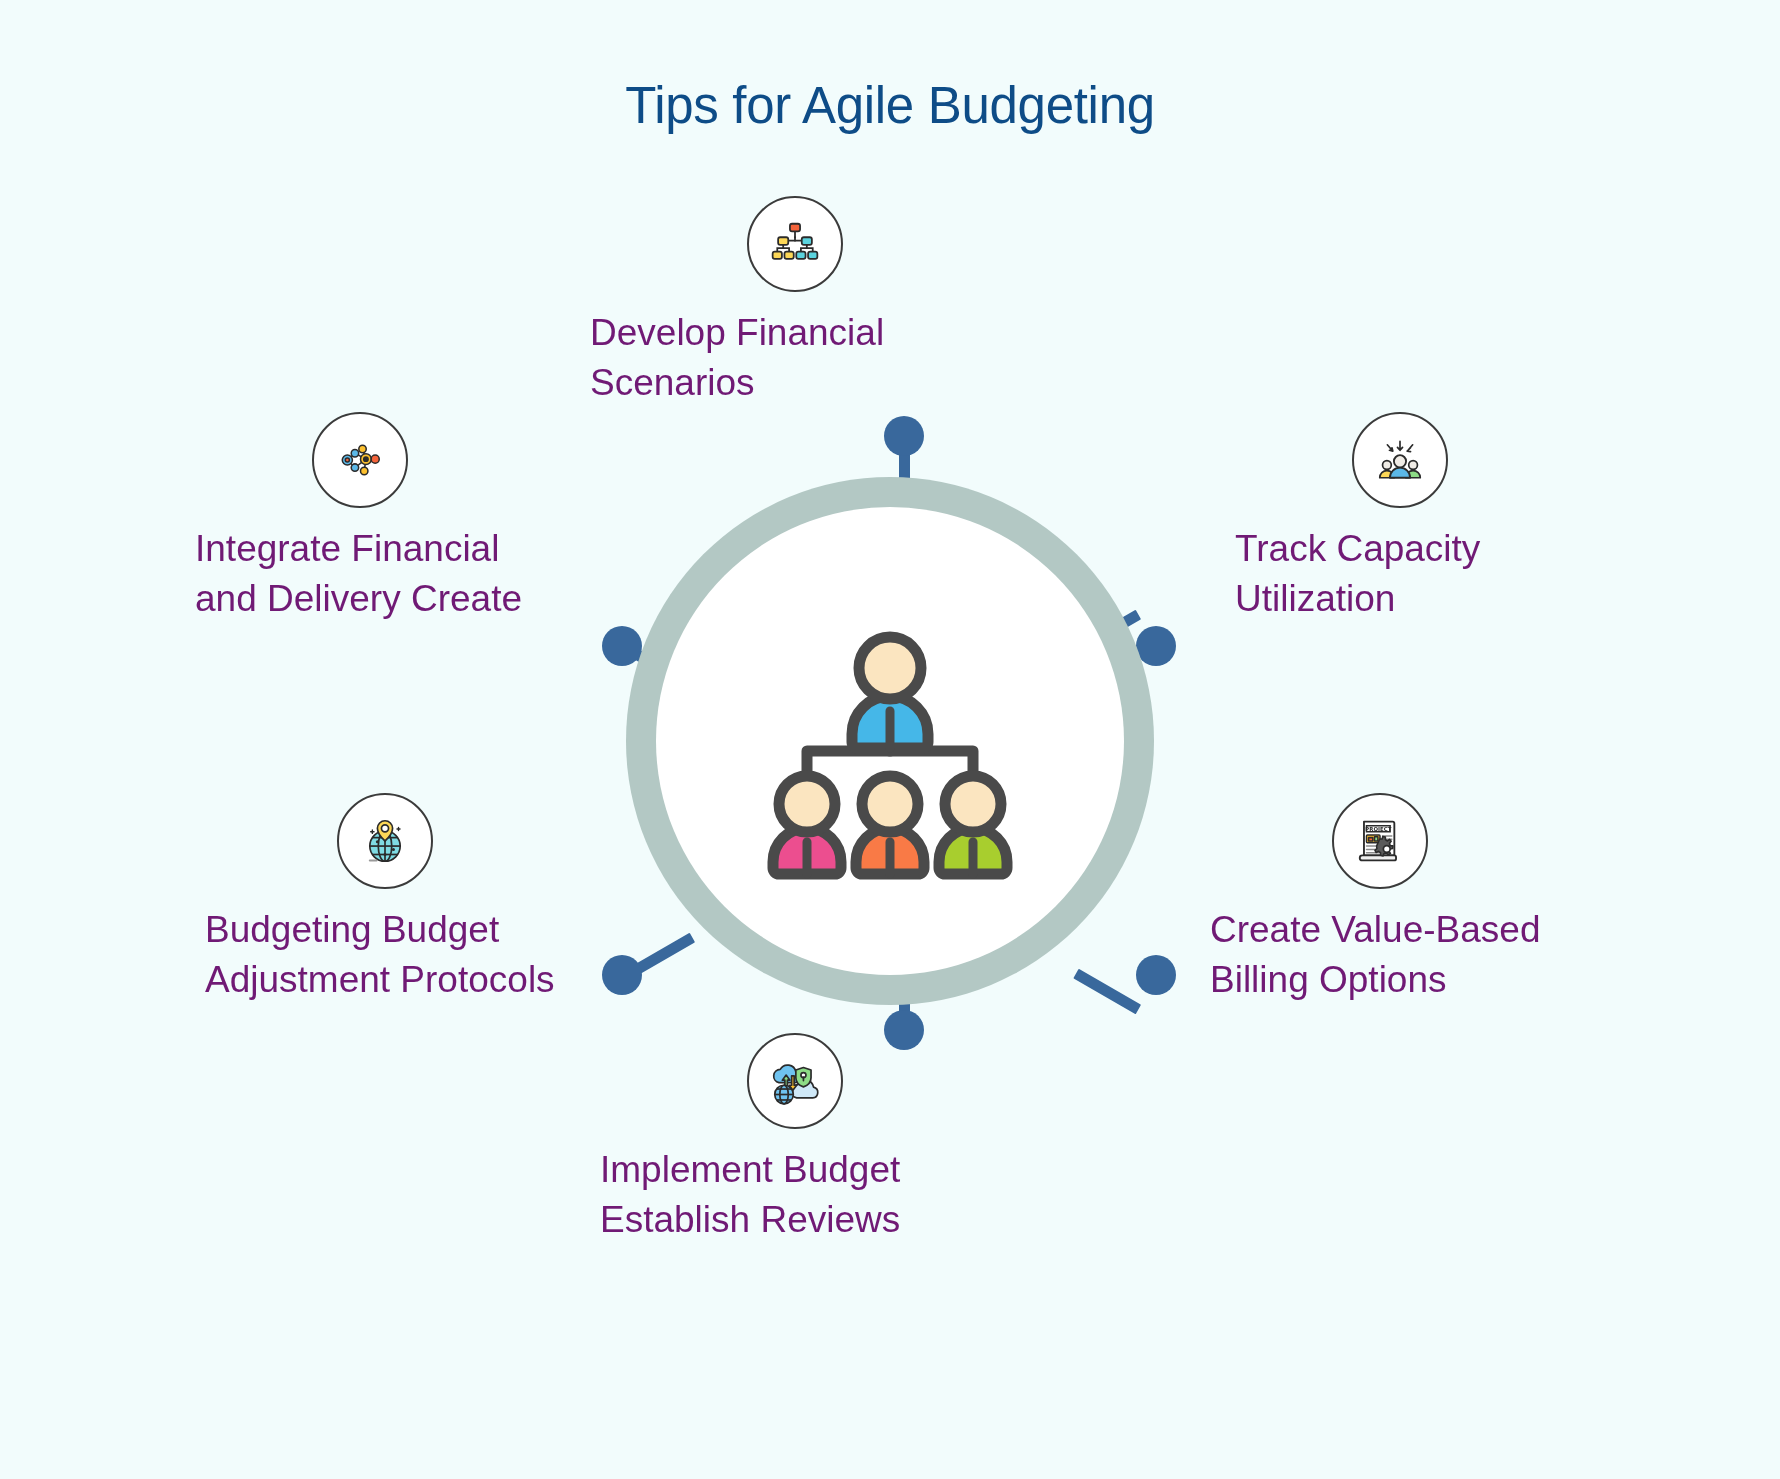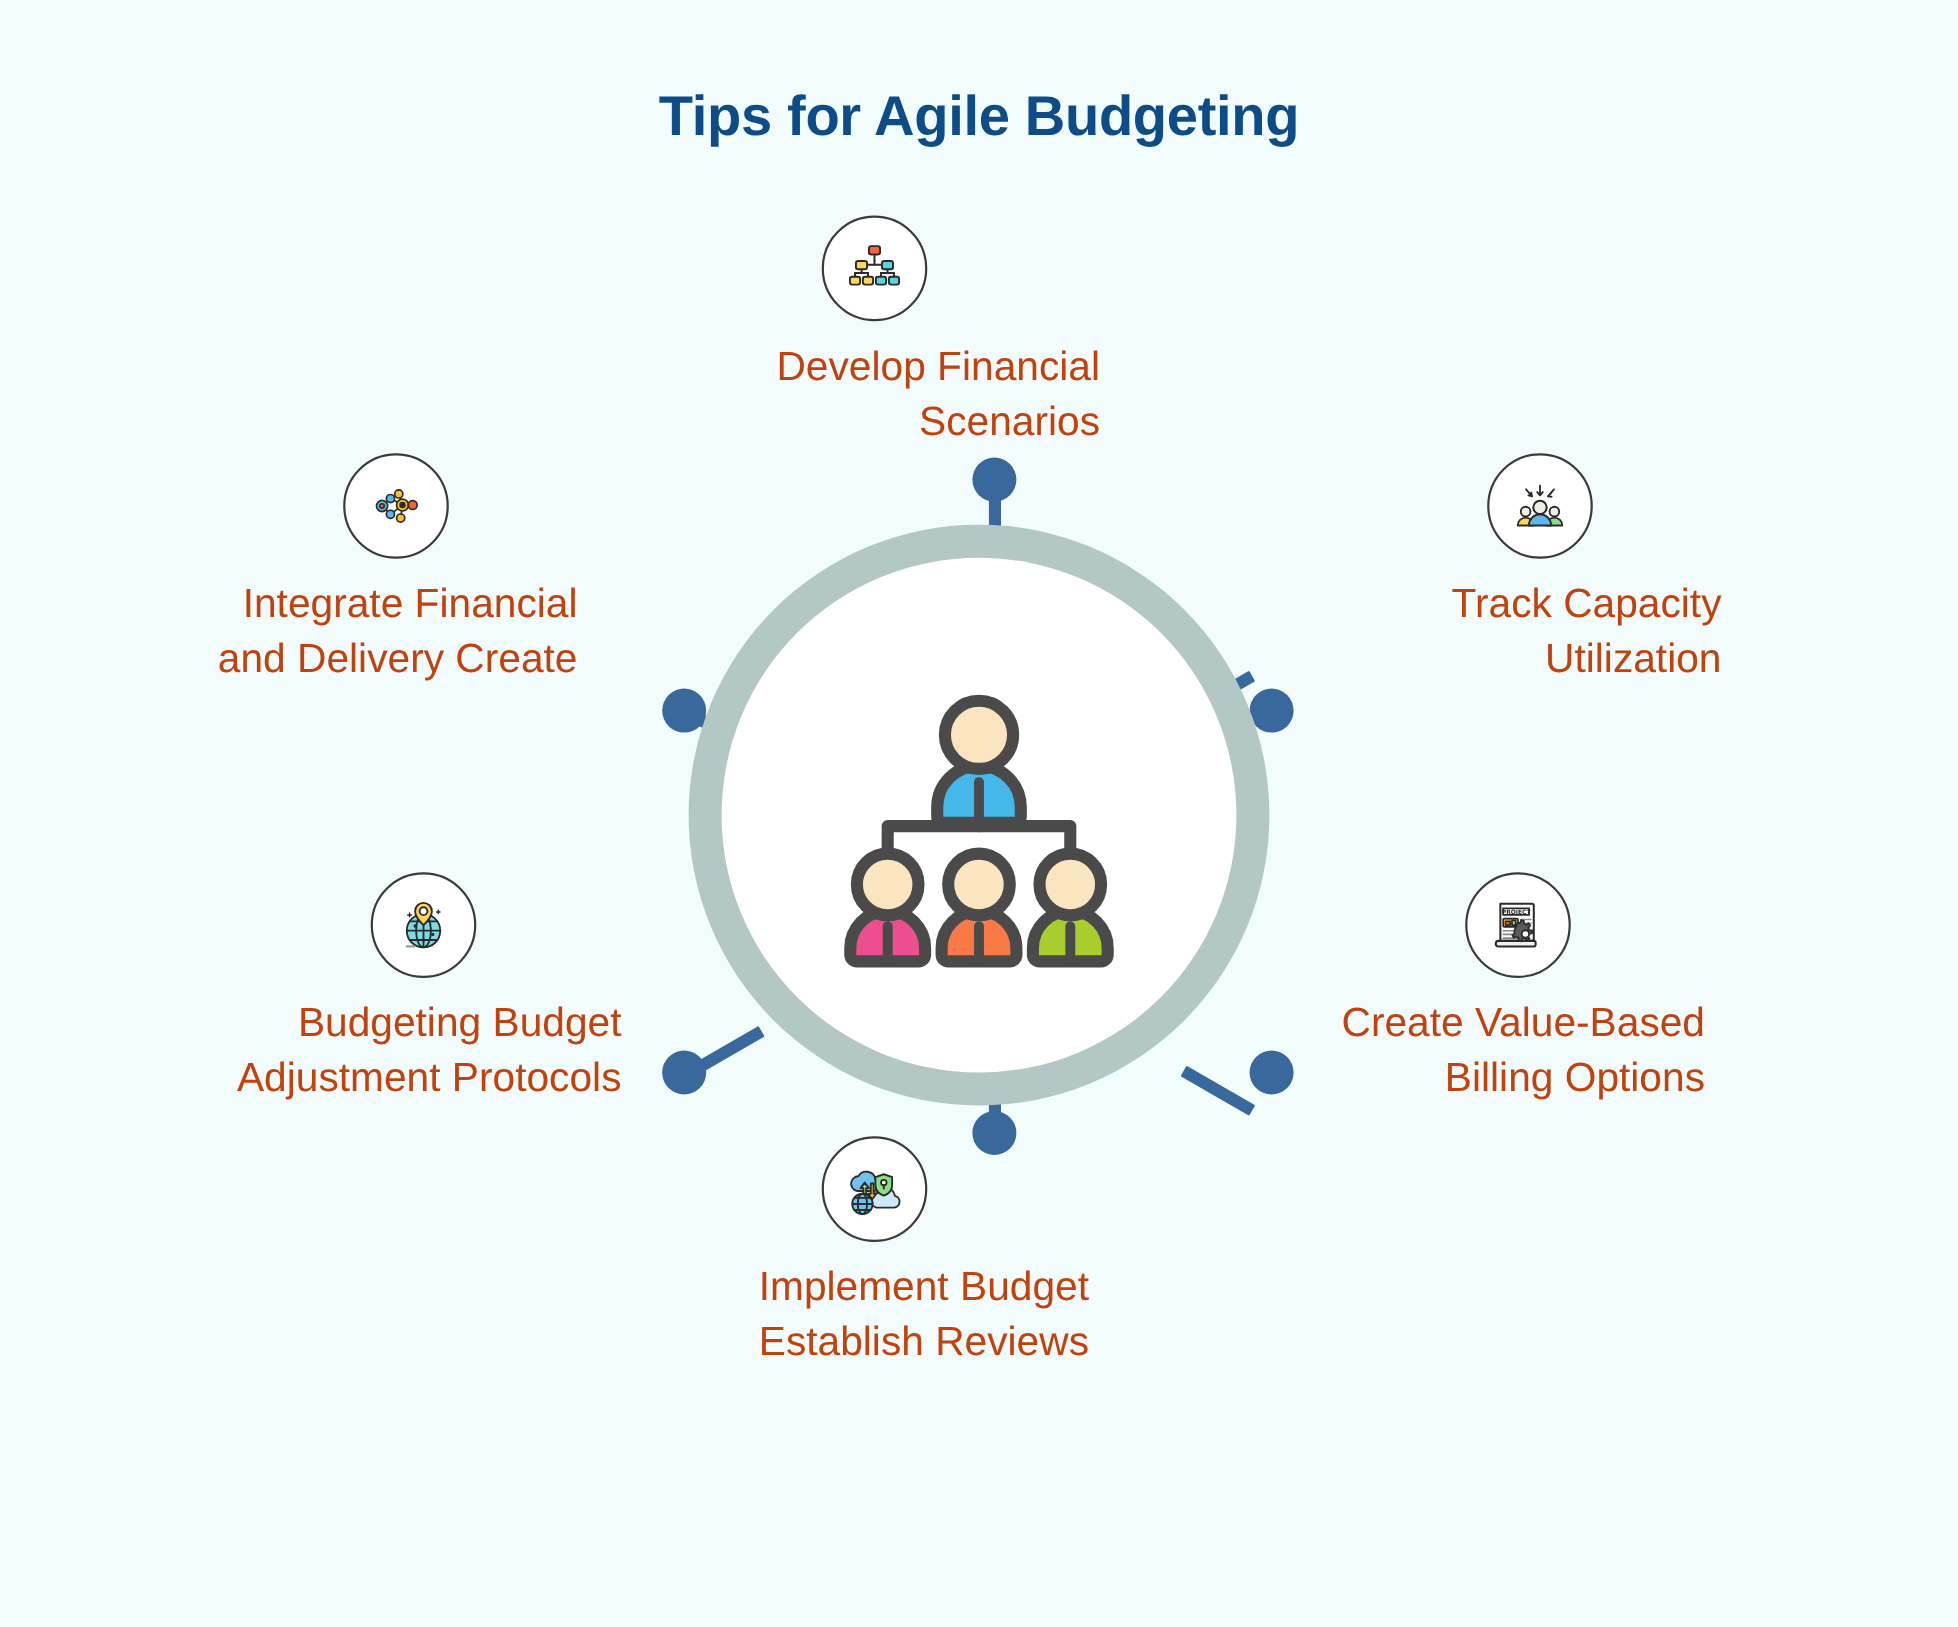--- a/index.html
+++ b/index.html
@@ -16,21 +16,21 @@
   }
 
   
   #page-title {
     position: absolute;
     top: 76px;
     left: 0;
     width: 1780px;
     text-align: center;
     font-size: 51px;
-    font-weight: bold;
+    font-weight: normal;
     color: #0e4c87;
     letter-spacing: -0.3px;
   }
 
   
   #hub {
     position: absolute;
     left: 626px;
     top: 477px;
     width: 528px;
@@ -96,24 +96,24 @@
     left: 50%;
     transform: translateX(-50%);
     top: 0;
   }
   .node-icon svg { display: block; }
   .node-label {
     position: absolute;
     top: 112px;
     left: 0;
     width: 100%;
-    text-align: right;
+    text-align: left;
     font-size: 37px;
     line-height: 1.35;
-    color: #c2410c;
+    color: #701a75;
     font-weight: normal;
   }
 
   
   #node-top      { left: 590px;  top: 196px;  width: 410px; }
   #node-topleft  { left: 195px;  top: 412px;  width: 330px; }
   #node-topright { left: 1235px; top: 412px;  width: 330px; }
   #node-botleft  { left: 205px;  top: 793px;  width: 360px; }
   #node-botright { left: 1210px; top: 793px;  width: 340px; }
   #node-bottom   { left: 600px;  top: 1033px; width: 390px; }

